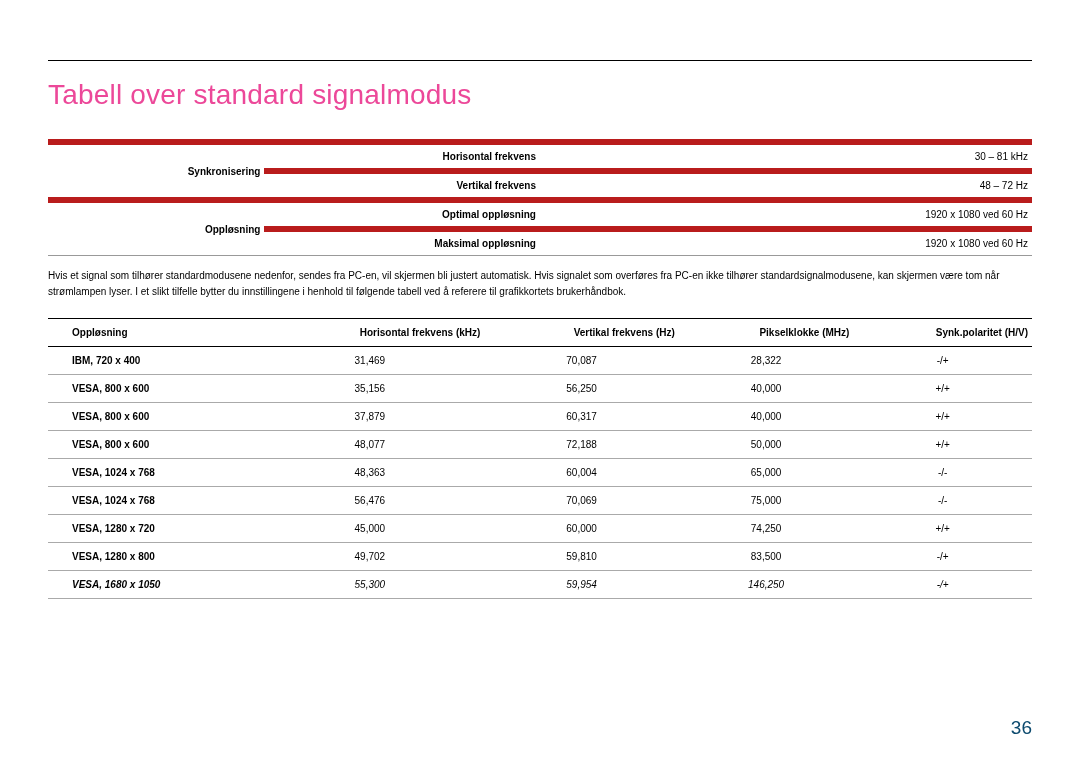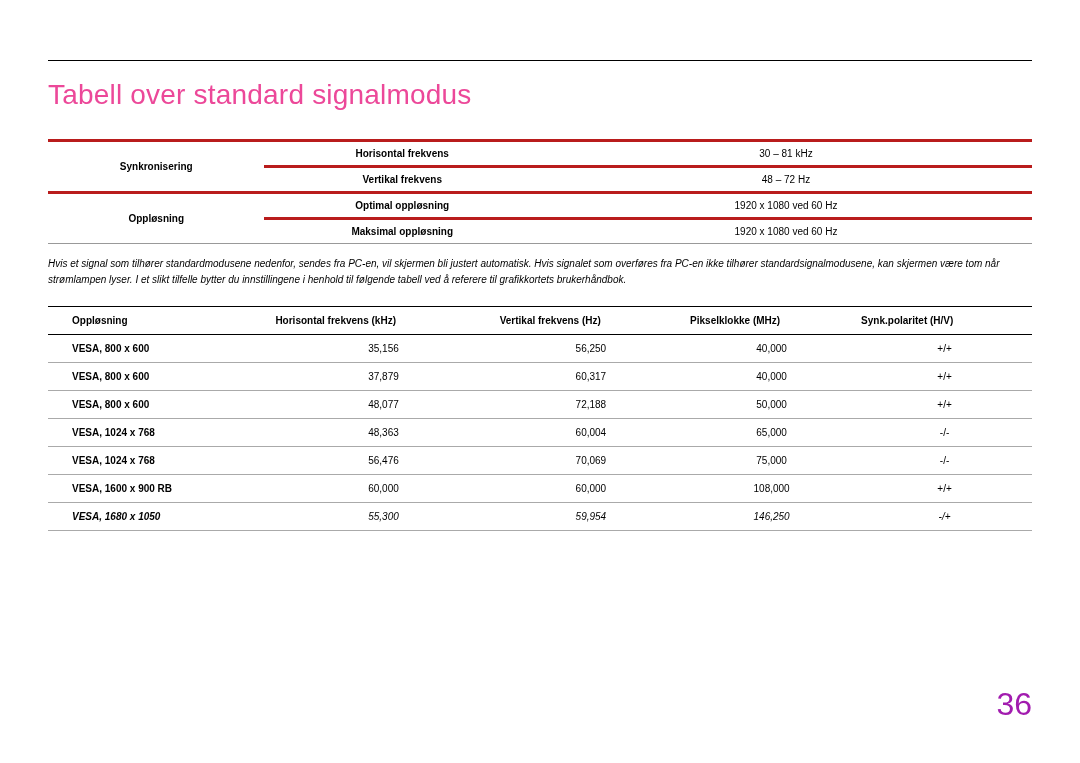--- a/index.html
+++ b/index.html
@@ -24,45 +24,44 @@
     margin-bottom: 28px;
     letter-spacing: 0.2px;
   }
   .spec-table {
     width: 100%;
     border-collapse: collapse;
     font-size: 10px;
     margin-bottom: 12px;
   }
   .spec-table td {
-    border-top: 3px solid #b91c1c;
+    border-top: 6px solid #b91c1c;
     border-bottom: 1px solid #999;
     padding: 6px 4px;
     vertical-align: middle;
-    text-align: center;
+    text-align: right;
   }
   .spec-table .bold { font-weight: 700; }
   .spec-table .col-a { width: 22%; }
   .spec-table .col-b { width: 28%; }
   .spec-table .col-c { width: 50%; }
   .note {
     font-size: 10px;
     line-height: 1.6;
     color: #000;
     margin-bottom: 18px;
-    font-style: italic;
   }
   .data-table {
     width: 100%;
     border-collapse: collapse;
     font-size: 10px;
   }
   .data-table thead th {
     font-weight: 700;
-    text-align: left;
+    text-align: right;
     padding: 8px 4px;
     border-top: 1.5px solid #000;
     border-bottom: 1.5px solid #000;
   }
   .data-table tbody td {
     padding: 8px 4px;
     border-top: 1px solid #aaa;
     text-align: center;
   }
   .data-table tbody tr:last-child td {
@@ -73,24 +72,24 @@
     text-align: left;
     font-weight: 700;
     padding-left: 24px;
   }
   .data-table thead th:first-child {
     text-align: left;
     padding-left: 24px;
   }
   .page-num {
     position: absolute;
-    bottom: 40px;
+    bottom: 24px;
     right: 48px;
-    font-size: 32px;
-    color: #a21caf;
+    font-size: 19px;
+    color: #0c4a6e;
     font-weight: 300;
   }
 </style>
 </head>
 <body>
 
 <hr class="hr-top">
 
 <h1>Tabell over standard signalmodus</h1>
 
@@ -124,20 +123,27 @@
     <tr>
       <th>Oppløsning</th>
       <th>Horisontal frekvens (kHz)</th>
       <th>Vertikal frekvens (Hz)</th>
       <th>Pikselklokke (MHz)</th>
       <th>Synk.polaritet (H/V)</th>
     </tr>
   </thead>
   <tbody id="signal-body">
       <tr>
+        <td>IBM, 720 x 400</td>
+        <td>31,469</td>
+        <td>70,087</td>
+        <td>28,322</td>
+        <td>-/+</td>
+      </tr>
+      <tr>
         <td>VESA, 800 x 600</td>
         <td>35,156</td>
         <td>56,250</td>
         <td>40,000</td>
         <td>+/+</td>
       </tr>
       <tr>
         <td>VESA, 800 x 600</td>
         <td>37,879</td>
         <td>60,317</td>
@@ -159,25 +165,32 @@
         <td>-/-</td>
       </tr>
       <tr>
         <td>VESA, 1024 x 768</td>
         <td>56,476</td>
         <td>70,069</td>
         <td>75,000</td>
         <td>-/-</td>
       </tr>
       <tr>
-        <td>VESA, 1600 x 900 RB</td>
+        <td>VESA, 1280 x 720</td>
+        <td>45,000</td>
         <td>60,000</td>
-        <td>60,000</td>
-        <td>108,000</td>
-        <td>+/+</td>
+        <td>74,250</td>
+        <td>+/+</td>
+      </tr>
+      <tr>
+        <td>VESA, 1280 x 800</td>
+        <td>49,702</td>
+        <td>59,810</td>
+        <td>83,500</td>
+        <td>-/+</td>
       </tr>
       <tr>
         <td>VESA, 1680 x 1050</td>
         <td>55,300</td>
         <td>59,954</td>
         <td>146,250</td>
         <td>-/+</td>
       </tr>
     </tbody>
 </table>

